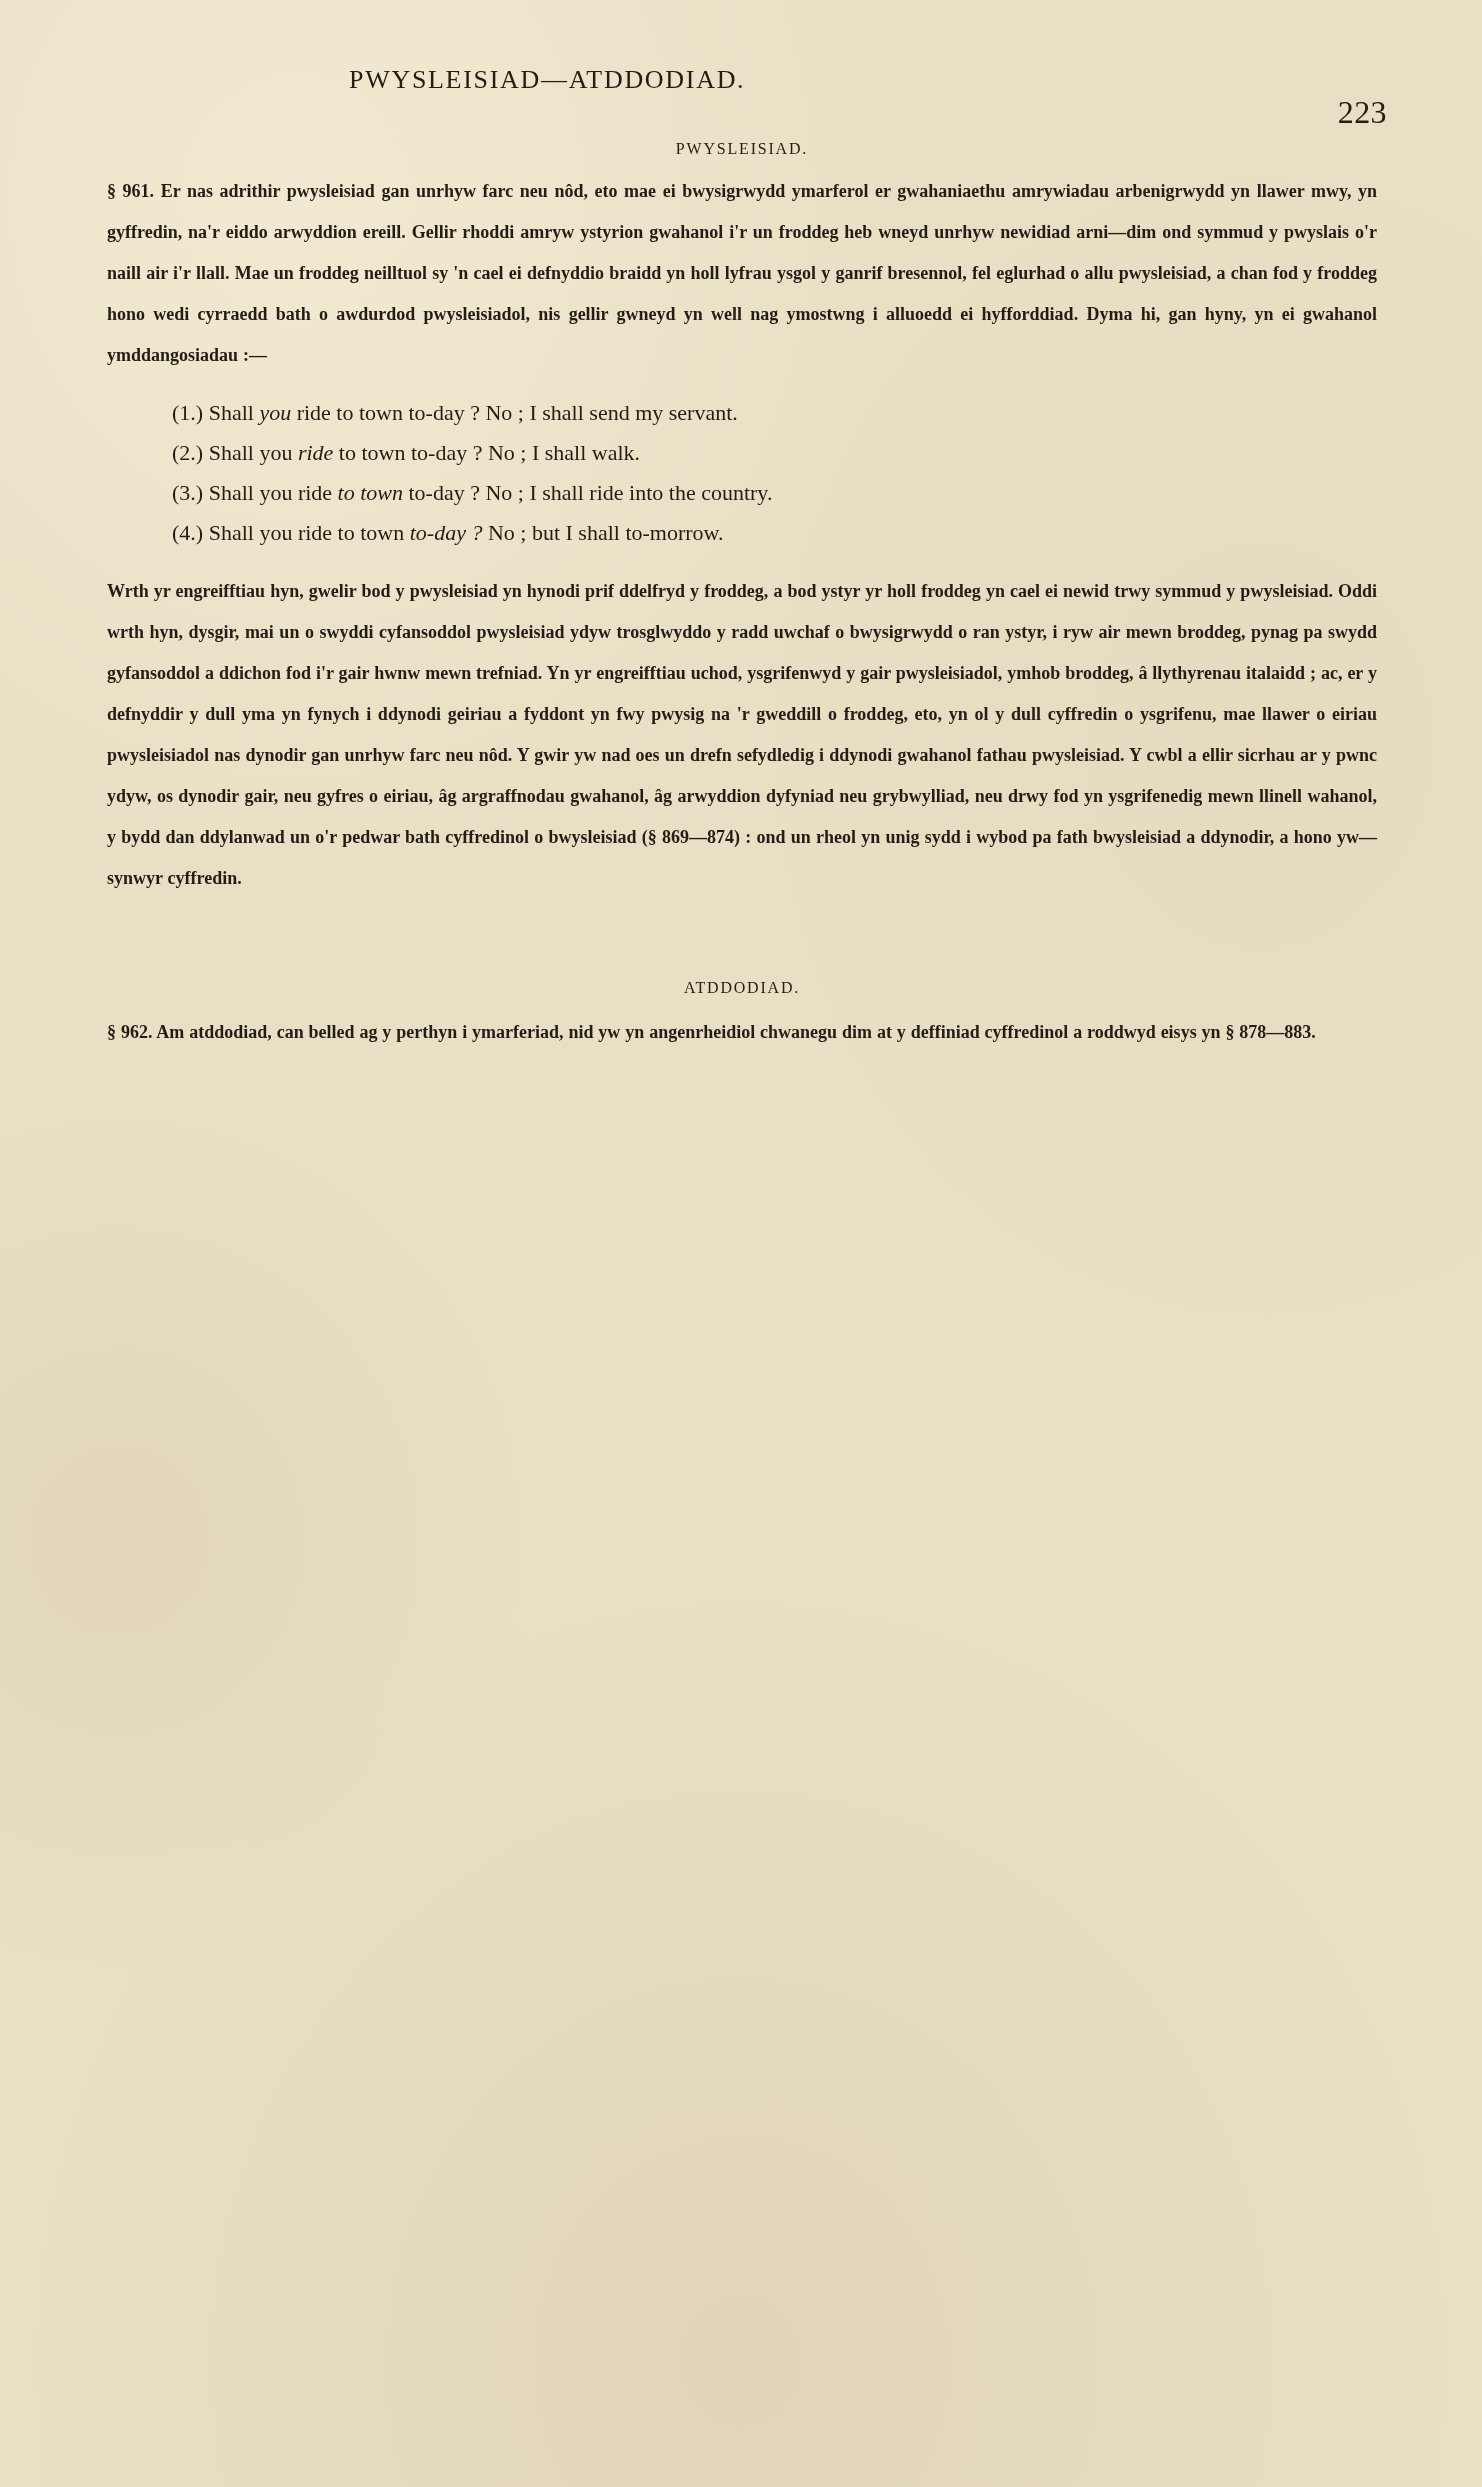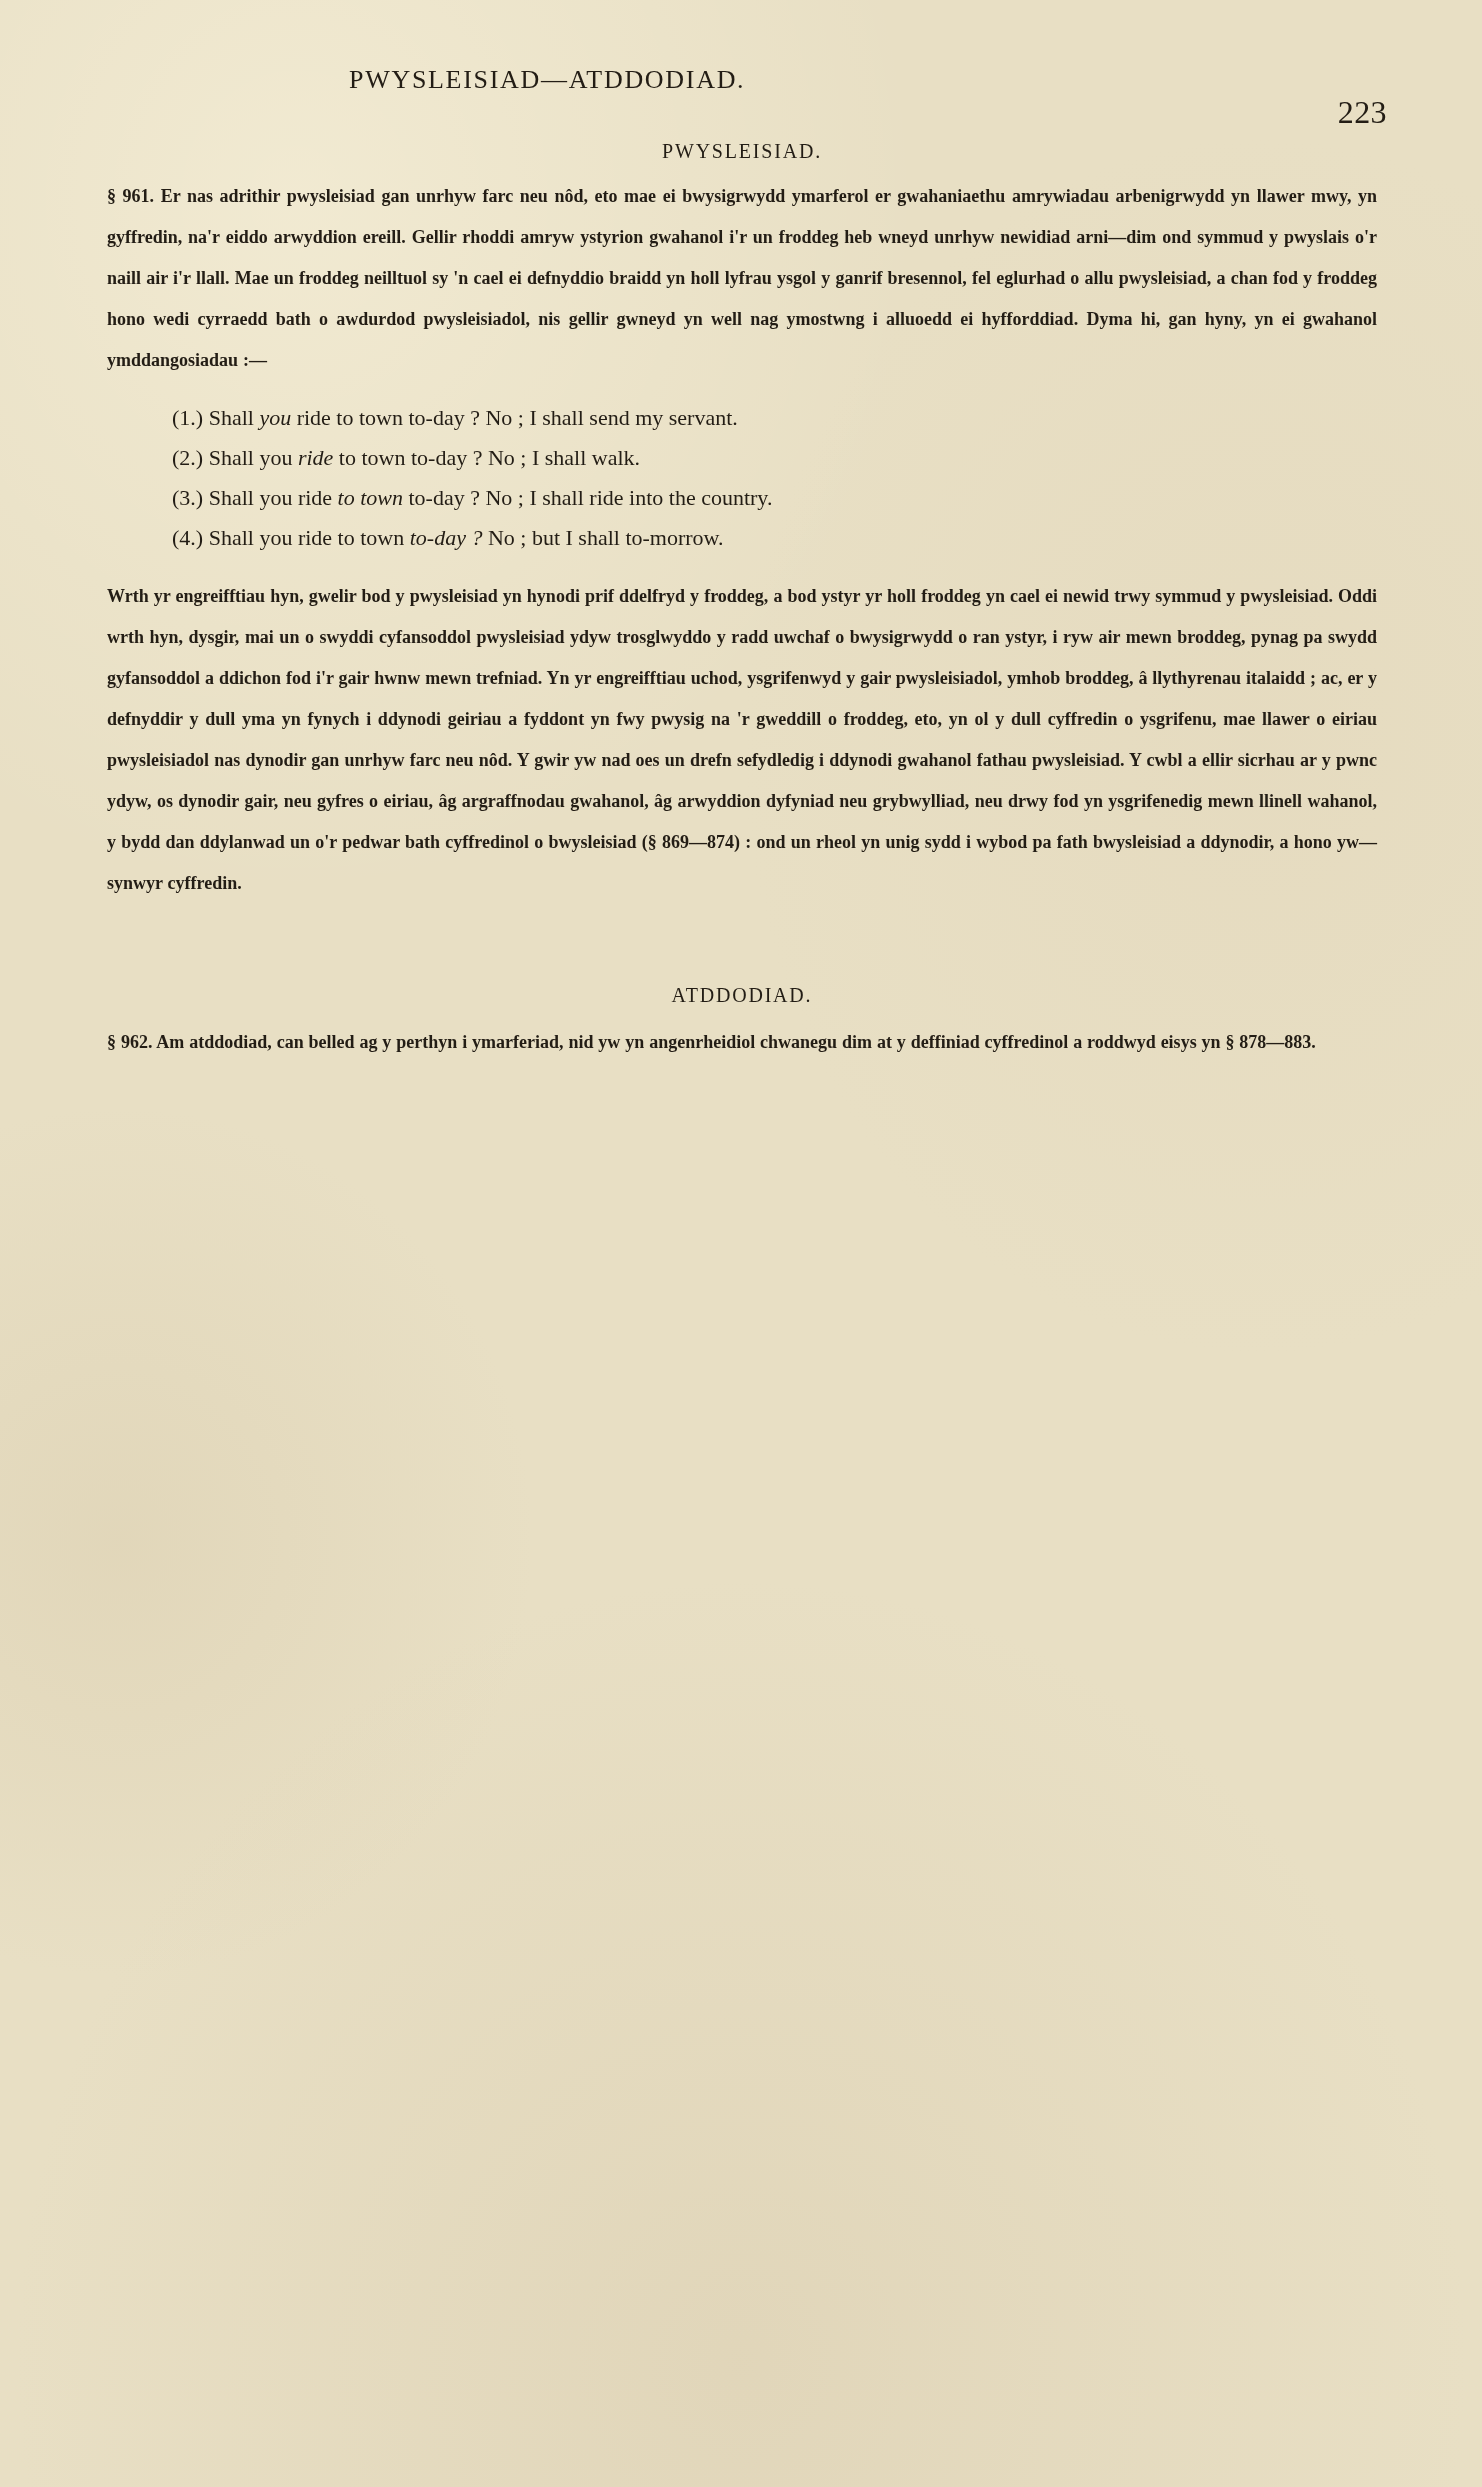--- a/index.html
+++ b/index.html
@@ -58,21 +58,21 @@
     position: absolute;
     right: 37px;
     top: -3.3px;
     font-size: 32px;
     letter-spacing: 0.4px;
     margin-top: 32px;
   }
   
   .section-heading {
     text-align: center;
-    font-size: 20px;
+    font-size: 16px;
     letter-spacing: 1.8px;
     text-transform: uppercase;
     margin-top: 32px;
     margin-bottom: 13.3px;
   }
   .section-heading.second {
     margin-top: 80px;
     margin-bottom: 15px;
   }
   

